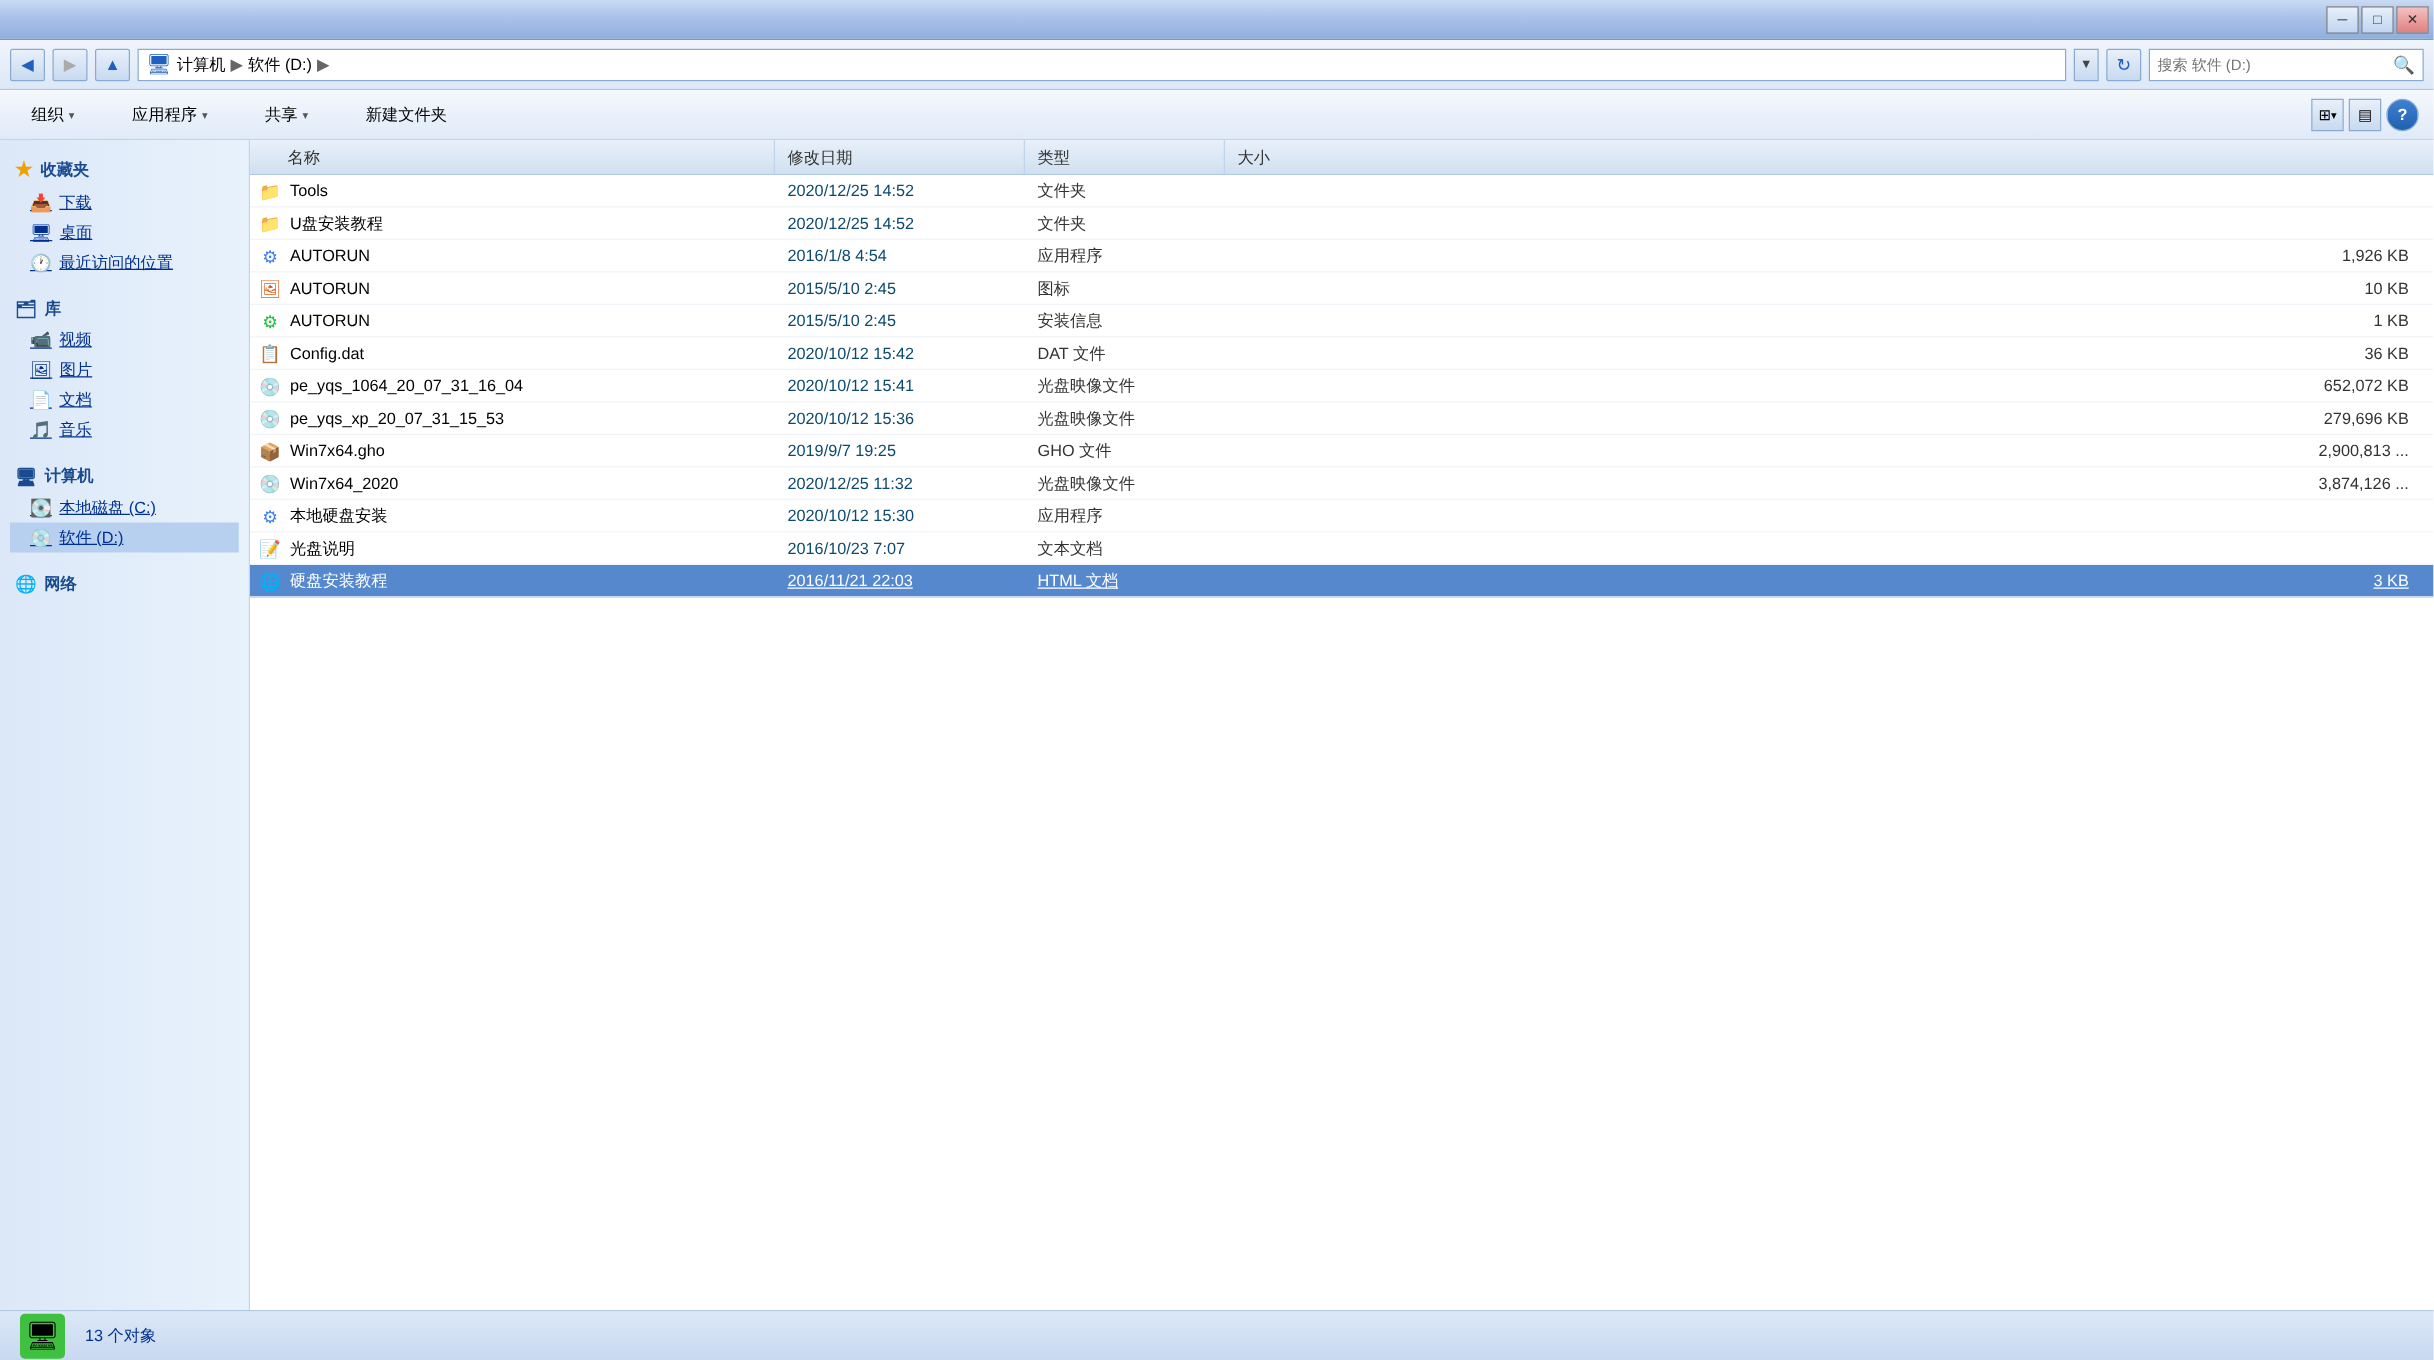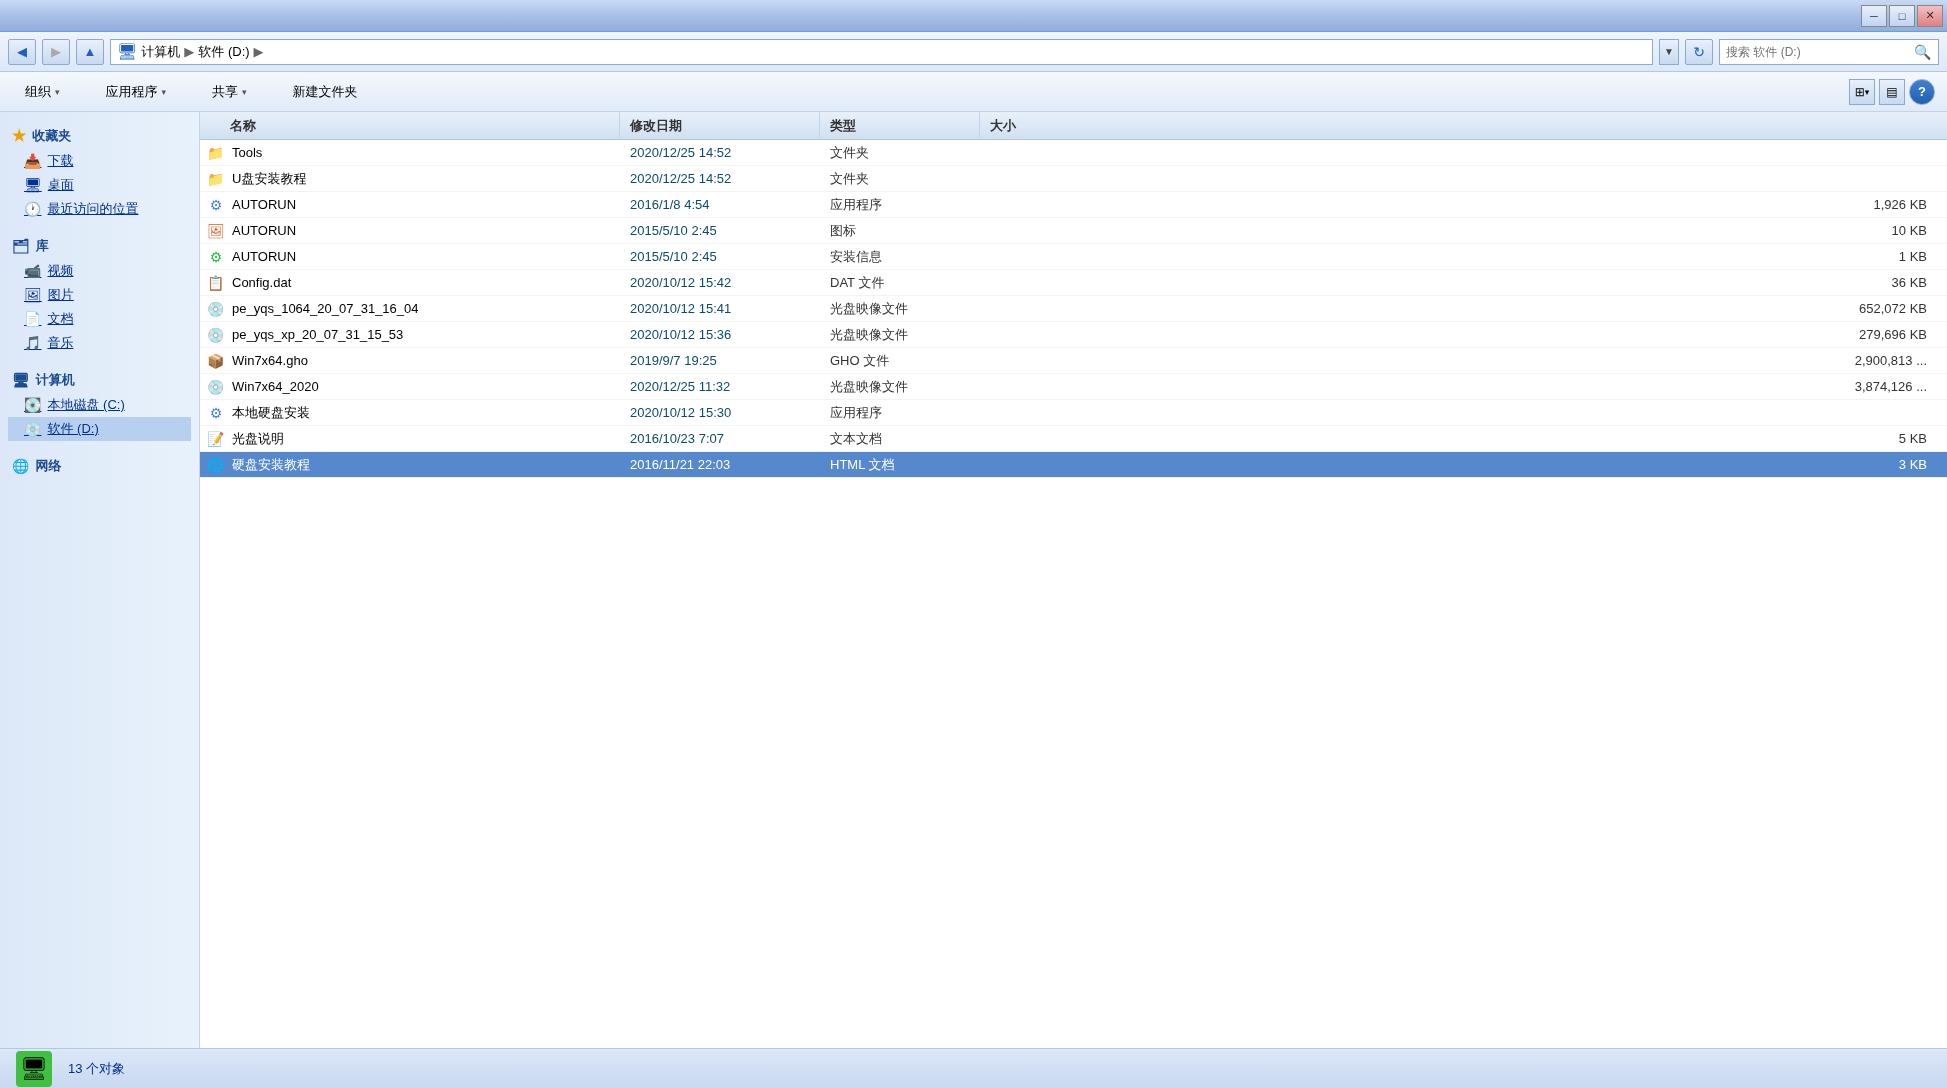--- a/index.html
+++ b/index.html
@@ -245,21 +245,21 @@
       overflow: hidden;
     }
     .file-list-header {
       display: flex;
       align-items: center;
       background: linear-gradient(to bottom, #e8f0fa, #d0e0f0);
       border-bottom: 1px solid #b0c8e0;
       height: 28px;
       font-size: 13px;
       color: #333;
-      font-weight: bold;
+      font-weight: normal;
       cursor: pointer;
       user-select: none;
     }
     .col-name {
       width: 420px;
       padding-left: 30px;
       border-right: 1px solid #c0d4ec;
       height: 100%;
       display: flex;
       align-items: center;
@@ -295,21 +295,21 @@
     }
     .file-row {
       display: flex;
       align-items: center;
       height: 26px;
       border-bottom: 1px solid #f0f4f8;
       cursor: pointer;
       font-size: 13px;
     }
     .file-row.selected { background: #5588cc; color: #fff; }
-    .file-row.selected .file-type, .file-row.selected .file-size { color: #fff; }
+    .file-row.selected .file-type, .file-row.selected .file-size { color: #fff; text-decoration: underline; }
 
     .file-cell-name {
       width: 420px;
       padding-left: 6px;
       display: flex;
       align-items: center;
       gap: 6px;
       overflow: hidden;
       white-space: nowrap;
     }
@@ -625,21 +625,20 @@
     <div class="file-cell-date file-type">2020/10/12 15:30</div>
     <div class="file-cell-type file-type">应用程序</div>
   </div>
         <div class="file-row">
     <div class="file-cell-name">
       <span class="file-icon icon-txt">📝</span>
       <span>光盘说明</span>
     </div>
     <div class="file-cell-date file-type">2016/10/23 7:07</div>
     <div class="file-cell-type file-type">文本文档</div>
-    <div class="file-cell-size file-size">5 KB</div>
   </div>
         <div class="file-row selected">
     <div class="file-cell-name">
       <span class="file-icon icon-html">🌐</span>
       <span>硬盘安装教程</span>
     </div>
     <div class="file-cell-date file-type">2016/11/21 22:03</div>
     <div class="file-cell-type file-type">HTML 文档</div>
     <div class="file-cell-size file-size">3 KB</div>
   </div>

